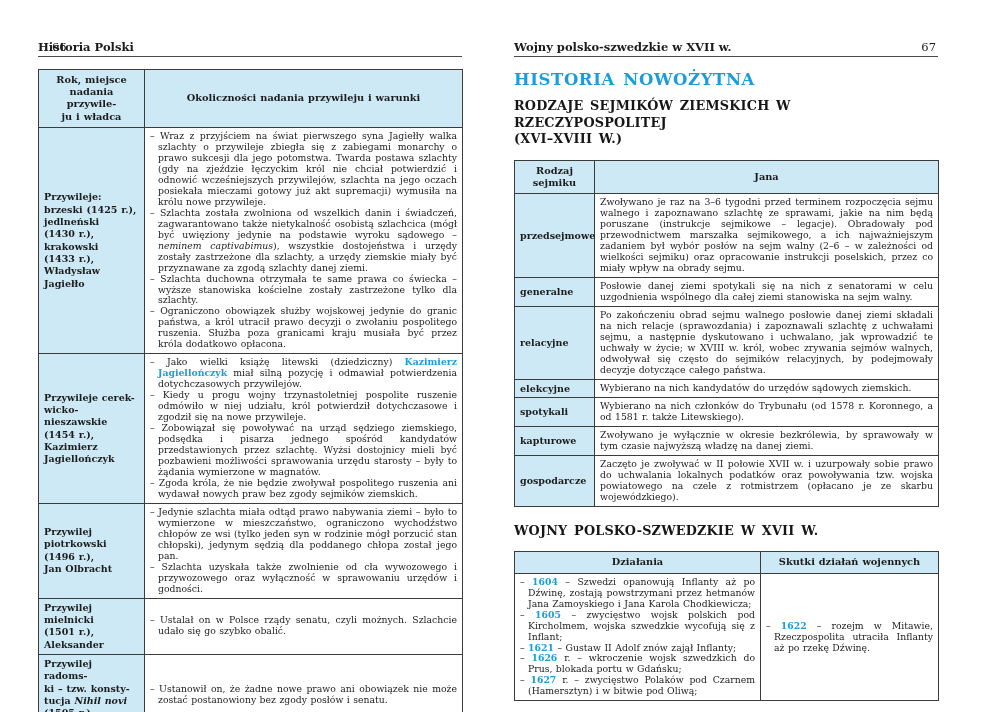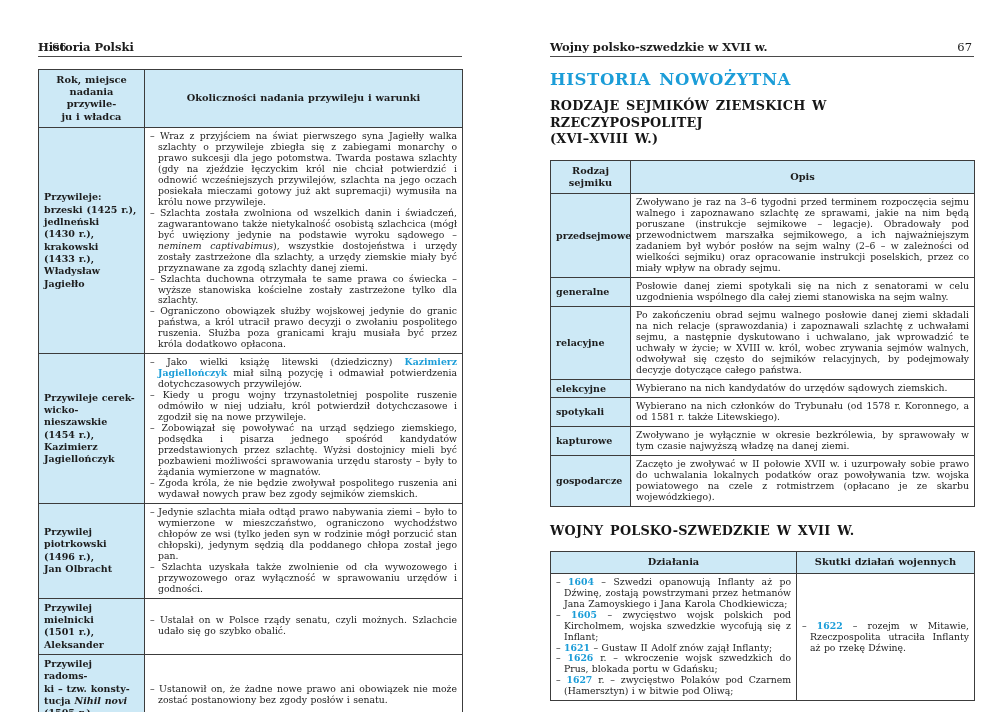--- a/index.html
+++ b/index.html
@@ -10,21 +10,21 @@
   }
   *{box-sizing:border-box;}
   html,body{margin:0;padding:0;}
   body{
     width:1000px;height:712px;background:#ffffff;color:var(--ink);
     font-family:"DejaVu Serif","Liberation Serif",serif;
   }
   .spread{position:relative;width:1000px;height:712px;overflow:hidden;background:#fff;}
   .page{position:absolute;top:0;width:424px;}
   .page-left{left:38px;}
-  .page-right{left:550px;}
+  .page-right{left:514px;}
 
   .running-head{
     position:relative;margin-top:40px;height:17px;
     border-bottom:1.5px solid #4a4a4a;
     font-size:11.5px;text-align:left;padding-bottom:8px;
   }
   .rh-num-left{position:absolute;left:14px;top:0;}
   .rh-num-right{position:absolute;right:2px;top:0;}
   .rh-title{display:inline-block;font-weight:bold;}
 
@@ -160,21 +160,21 @@
 
     <table class="tbl sejmik">
       <colgroup>
           <col style="width:80px">
           <col style="width:344px">
         </colgroup>
       <thead>
         <tr>
           <th style="white-space: pre-line;">Rodzaj
 sejmiku</th>
-          <th>Opis</th>
+          <th>Jana</th>
         </tr>
       </thead>
       <tbody>
         <tr>
           <td class="label-cell">przedsejmowe</td>
           <td class="desc-cell">Zwoływano je raz na 3–6 tygodni przed terminem rozpoczęcia sejmu walnego i zapoznawano szlachtę ze sprawami, jakie na nim będą poruszane (instrukcje sejmikowe – legacje). Obradowały pod przewodnictwem marszałka sejmikowego, a ich najważniejszym zadaniem był wybór posłów na sejm walny (2–6 – w zależności od wielkości sejmiku) oraz opracowanie instrukcji poselskich, przez co miały wpływ na obrady sejmu.</td>
         </tr>
         <tr>
           <td class="label-cell">generalne</td>
           <td class="desc-cell">Posłowie danej ziemi spotykali się na nich z senatorami w celu uzgodnienia wspólnego dla całej ziemi stanowiska na sejm walny.</td>

